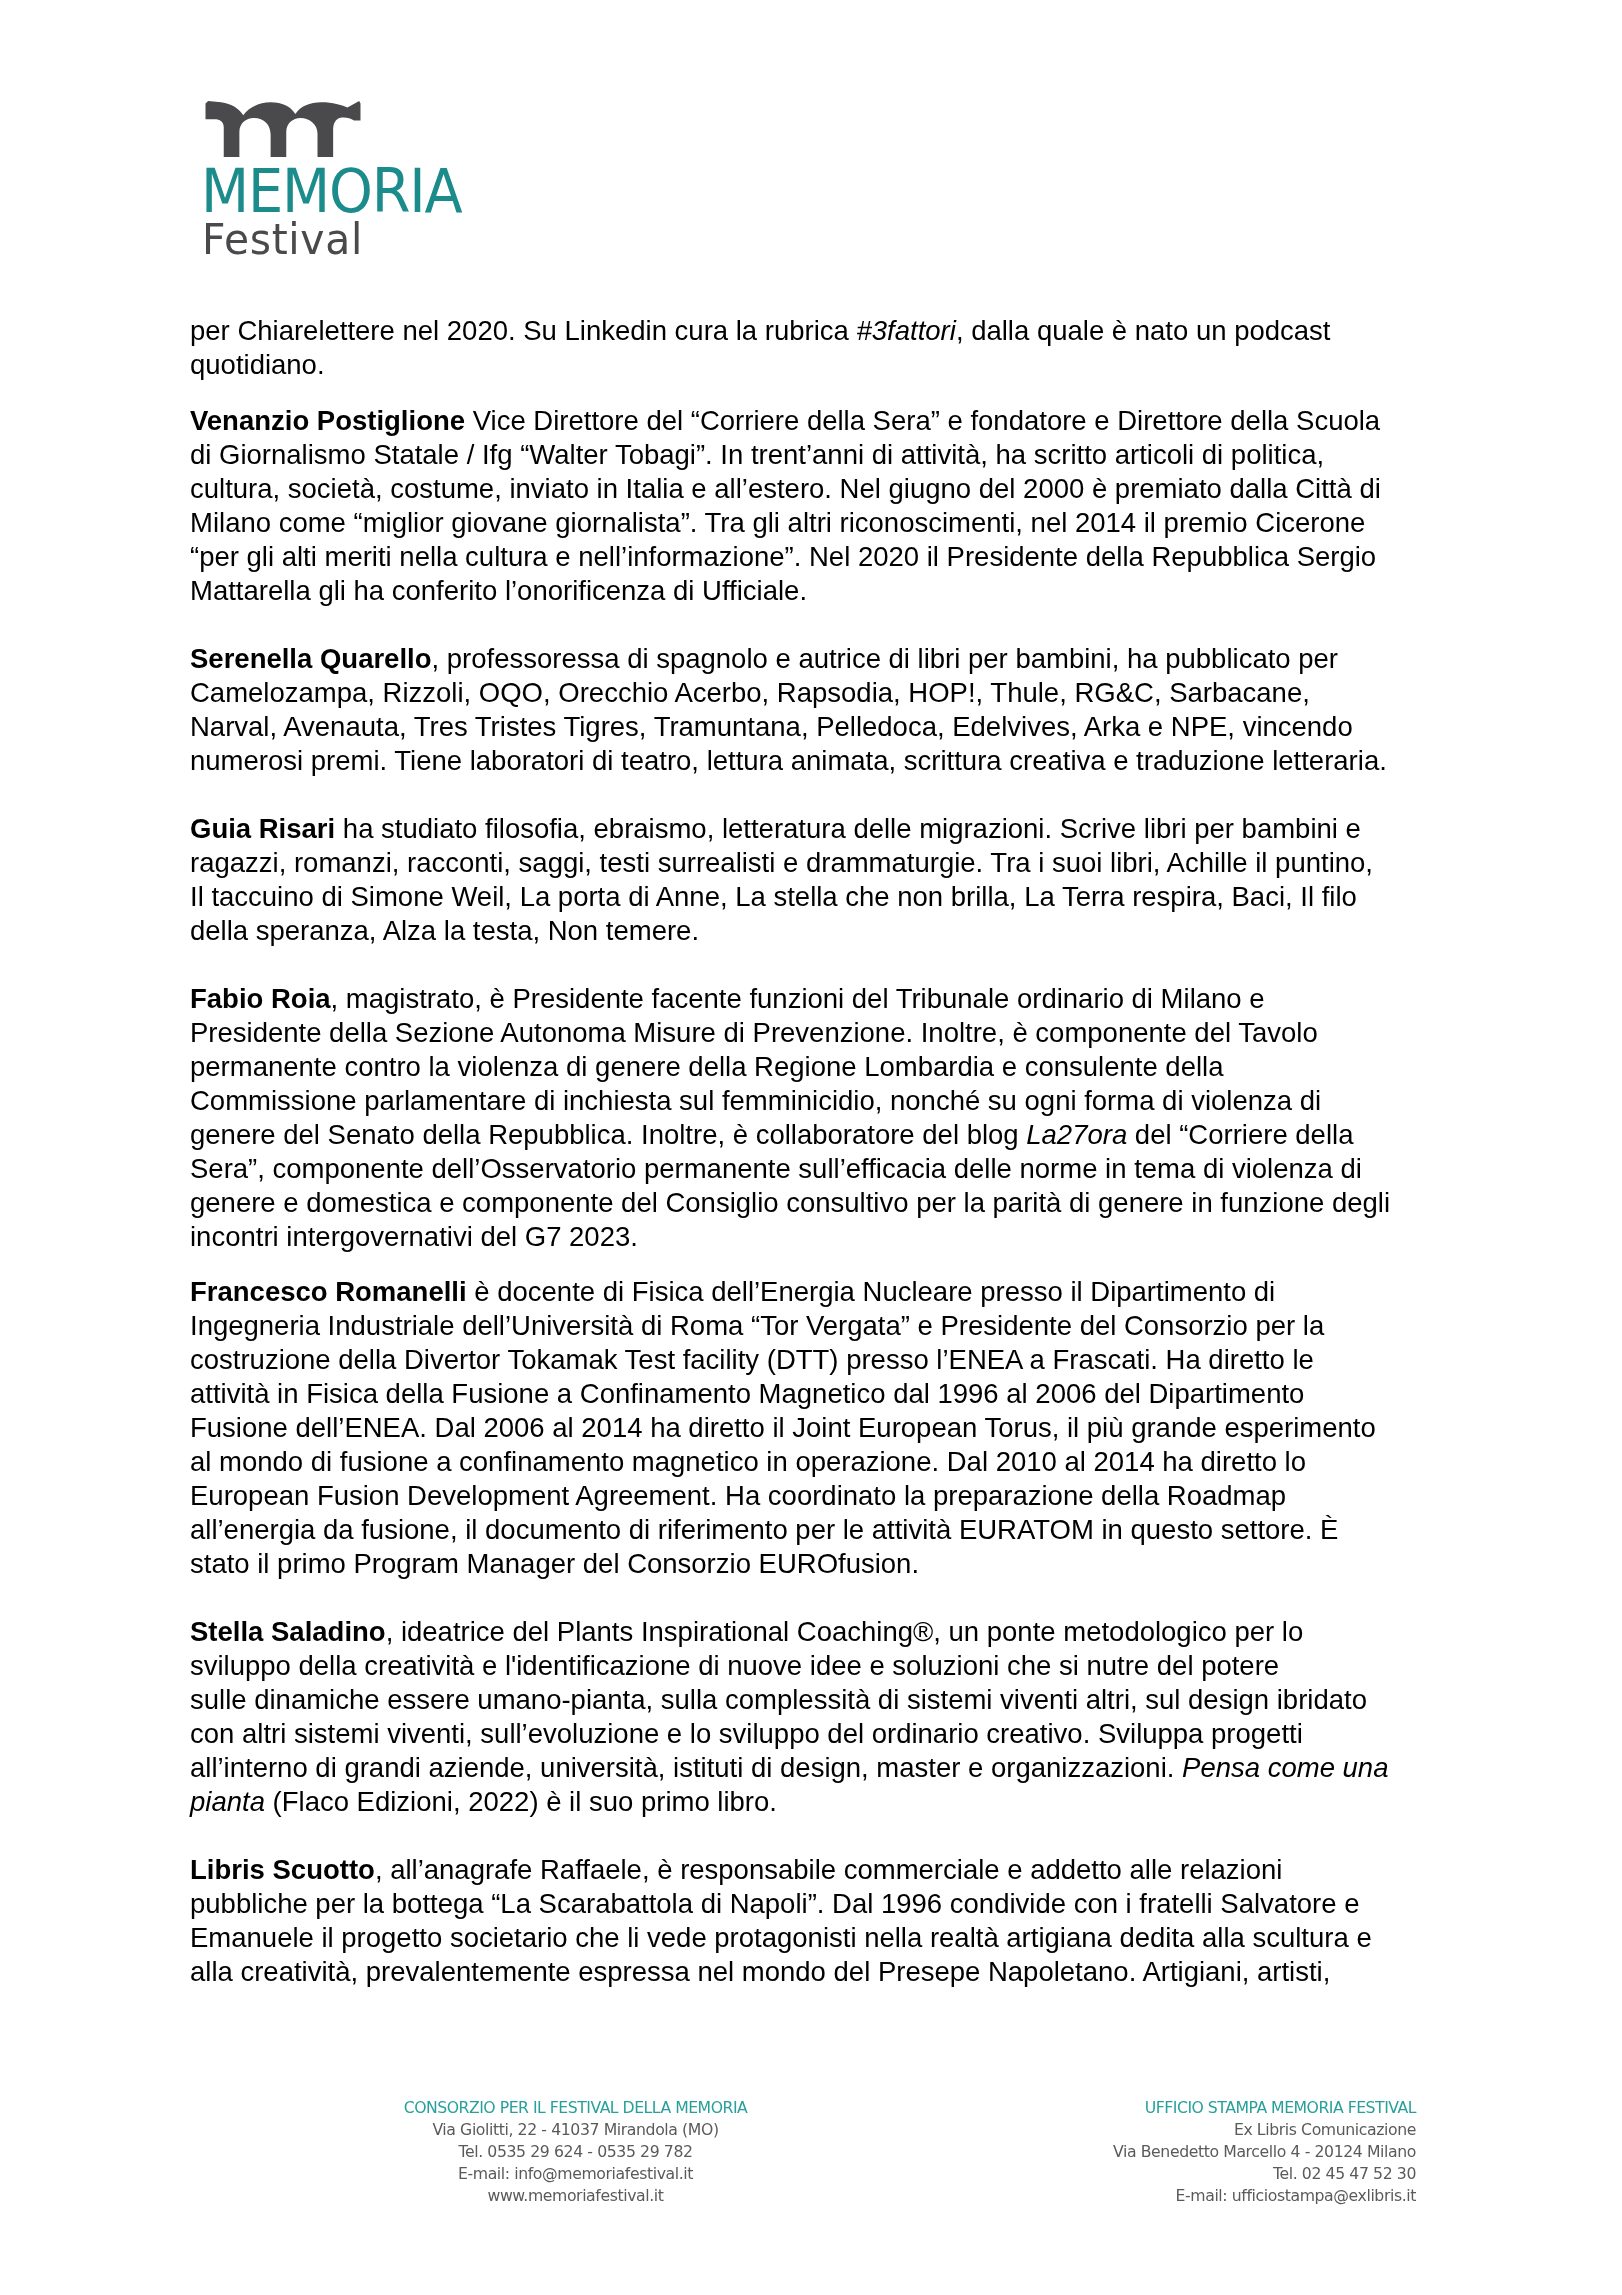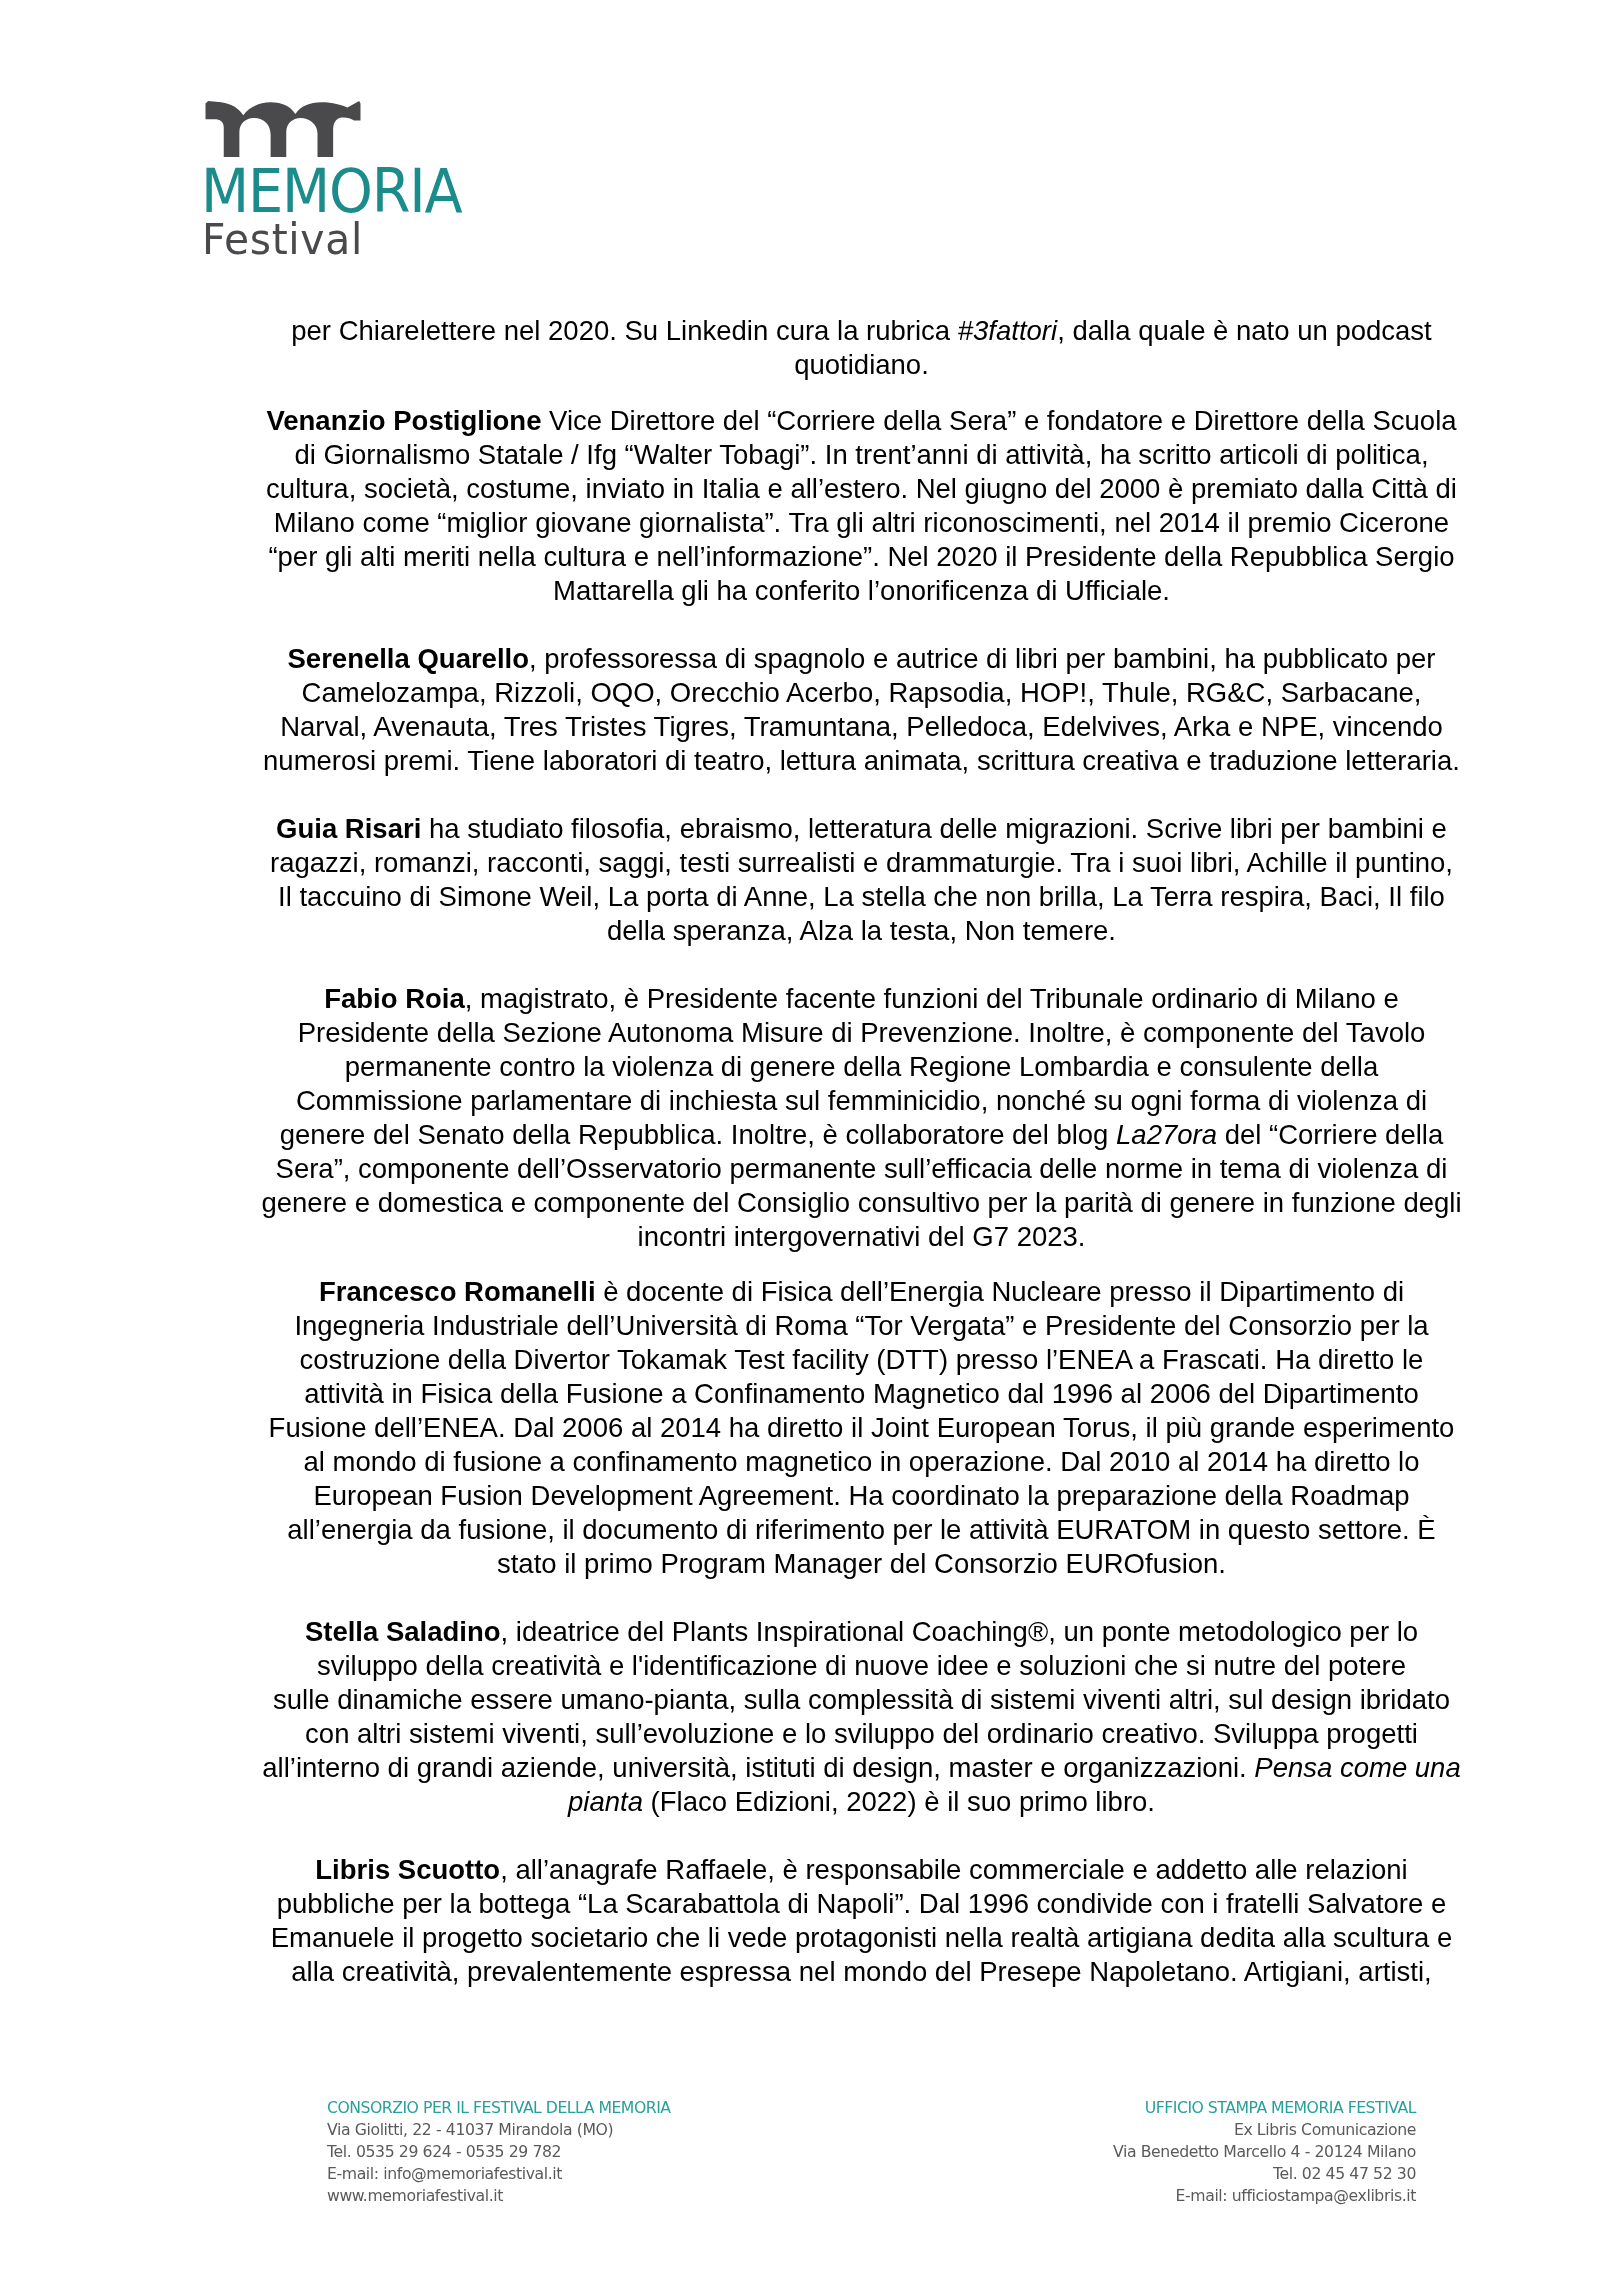--- a/index.html
+++ b/index.html
@@ -8,33 +8,33 @@
 
   
   .logo { position: absolute; left: 154px; top: 98px; width: 327px; height: 164px; }
   .logo-mark { position: absolute; left: 3.9px; top: 2.6px; width: 156px; height: 56px; }
   .logo-word { position: absolute; left: 0; top: 63px; font-family: "DejaVu Sans", sans-serif; font-weight: normal;
                color: #1b8c8b; font-size: 60px; line-height: 60px; letter-spacing: -1.3px; transform: scaleX(0.93); transform-origin: left top; }
   .logo-sub { position: absolute; left: 1.3px; top: 120px; font-family: "DejaVu Sans", sans-serif; color: #4a4a4c;
               font-size: 43px; line-height: 43px; letter-spacing: 0.7px; font-weight: normal; transform: scaleX(0.95); transform-origin: left top; }
 
   
-  .body { position: absolute; left: 157px; top: 314px; width: 1315px;
-          font-family: "Liberation Sans", sans-serif; font-size: 27.5px; color: #000; text-align: center; }
+  .body { position: absolute; left: 143px; top: 314px; width: 1315px;
+          font-family: "Liberation Sans", sans-serif; font-size: 27.5px; color: #000; }
   .para { margin: 0; }
   .line { display: block; white-space: nowrap; height: 34px; line-height: 34px; }
   .seg-b { font-weight: bold; }
   .seg-i { font-style: italic; }
   .gap-small { height: 21.6px; }
   .gap-line { height: 34px; }
 
   
   .footer { position: absolute; left: 0; top: 2097px; width: 1622px; height: 131px;
             font-family: "DejaVu Sans", sans-serif; font-size: 15.7px; color: #5a5a5a; }
-  .foot-left { position: absolute; left: 280px; top: 0; width: 497px; }
+  .foot-left { position: absolute; left: 280px; top: 0; width: 497px; text-align: center; }
   .foot-right { position: absolute; left: 903px; top: 0; width: 466px; text-align: right; }
   .foot-line { display: block; white-space: nowrap; height: 22px; line-height: 22px; letter-spacing: -0.4px; }
   .foot-title { color: #27a09b; letter-spacing: -0.5px; }
 </style>
 </head>
 <body>
 
 <div class="page">
 
   <div class="logo">

